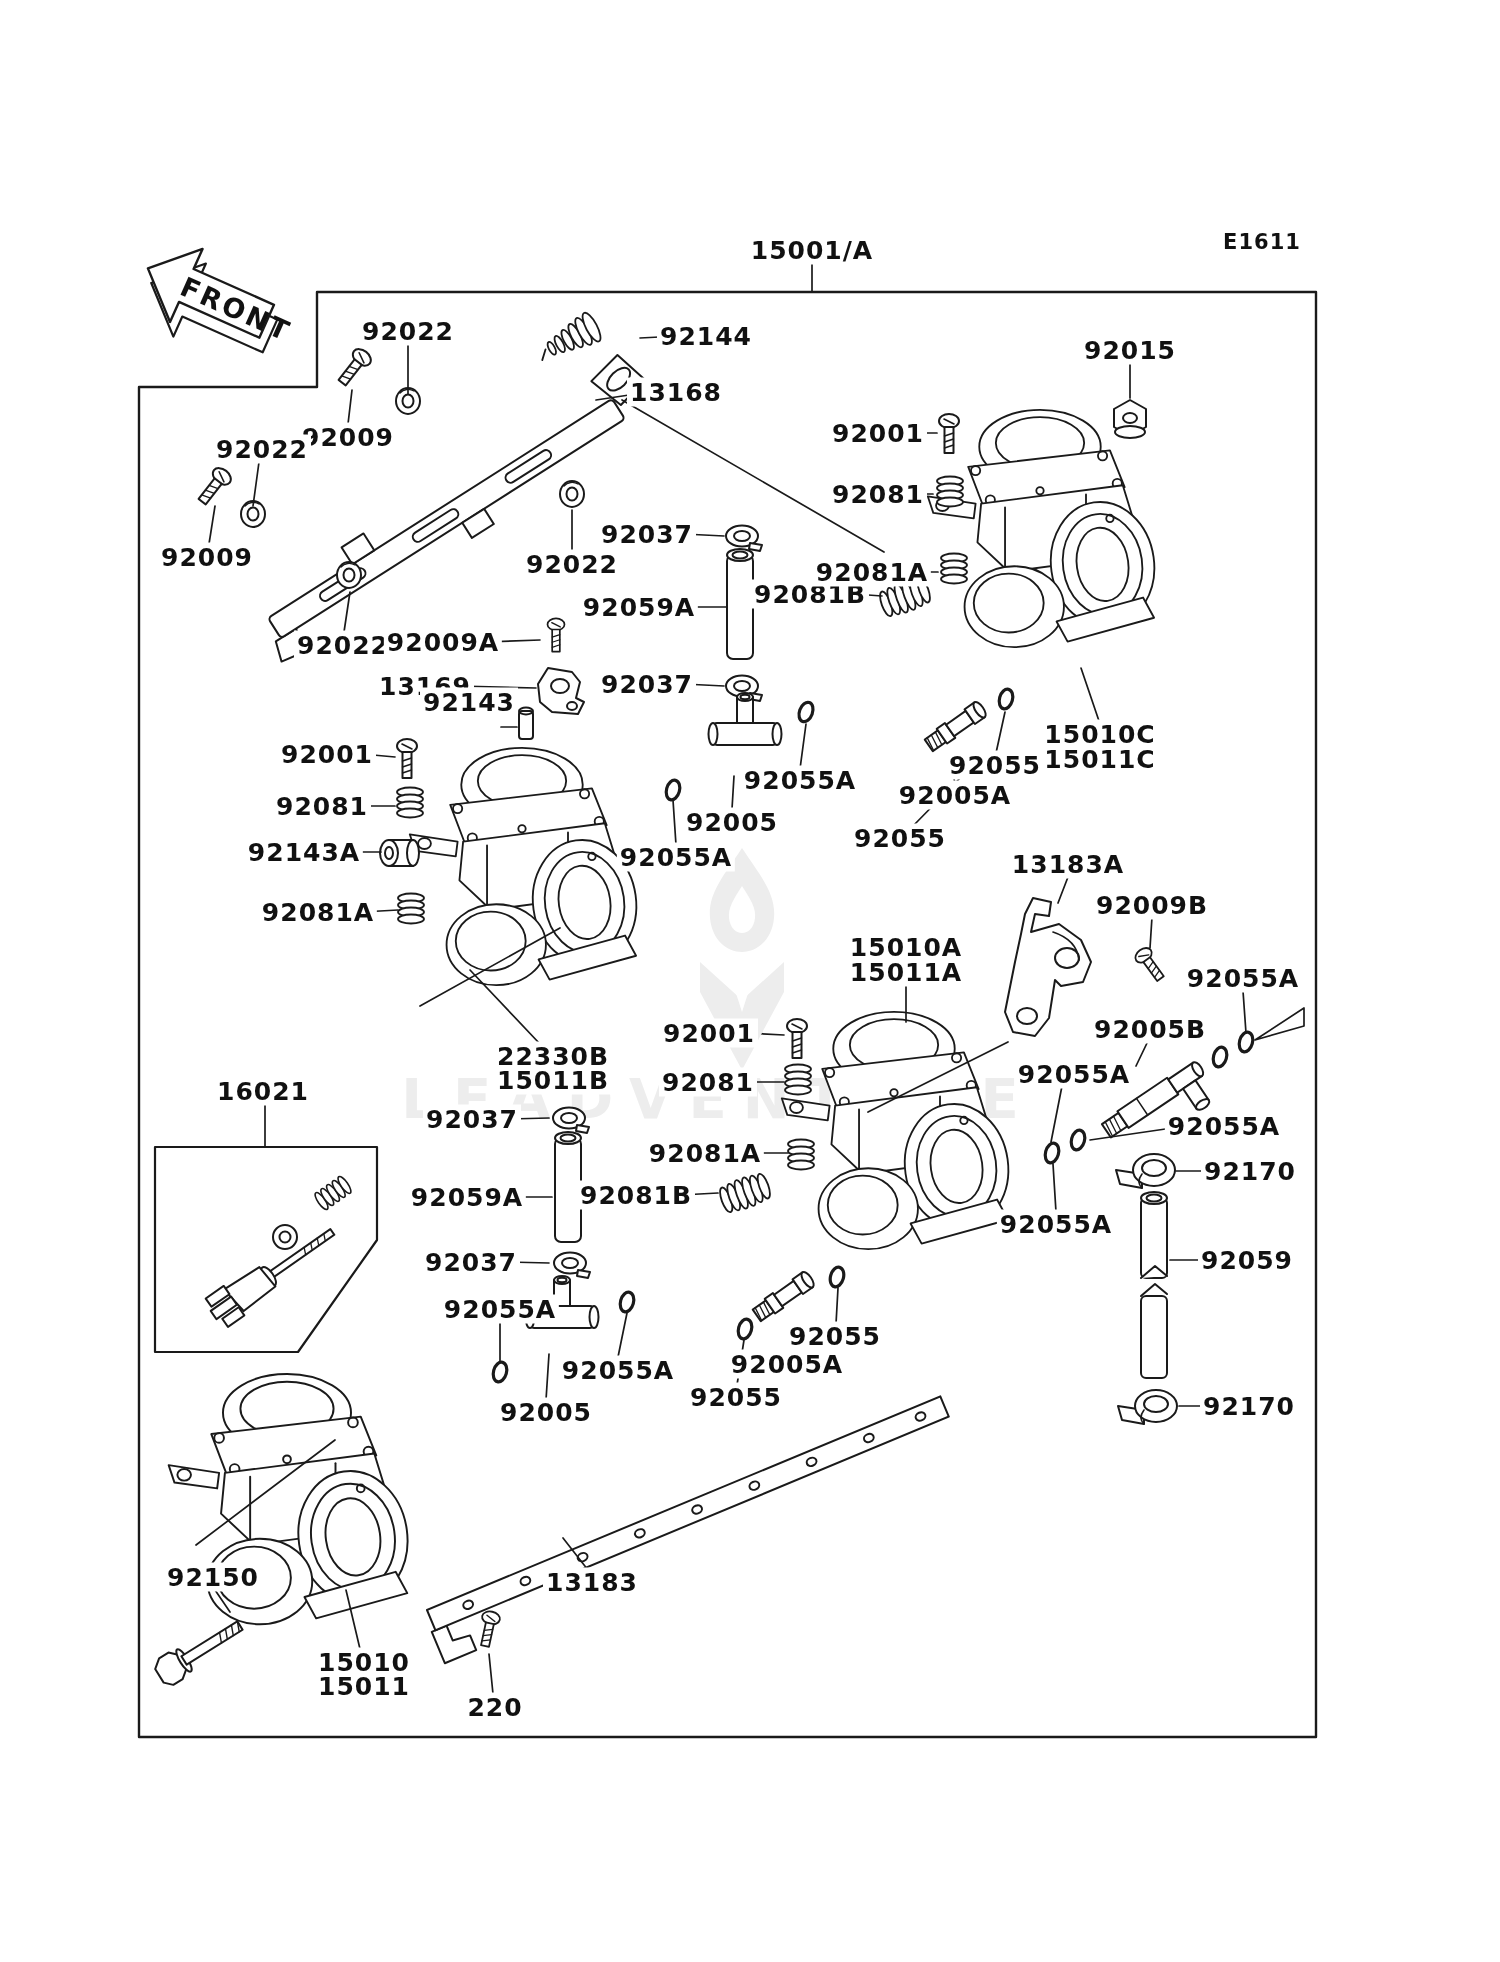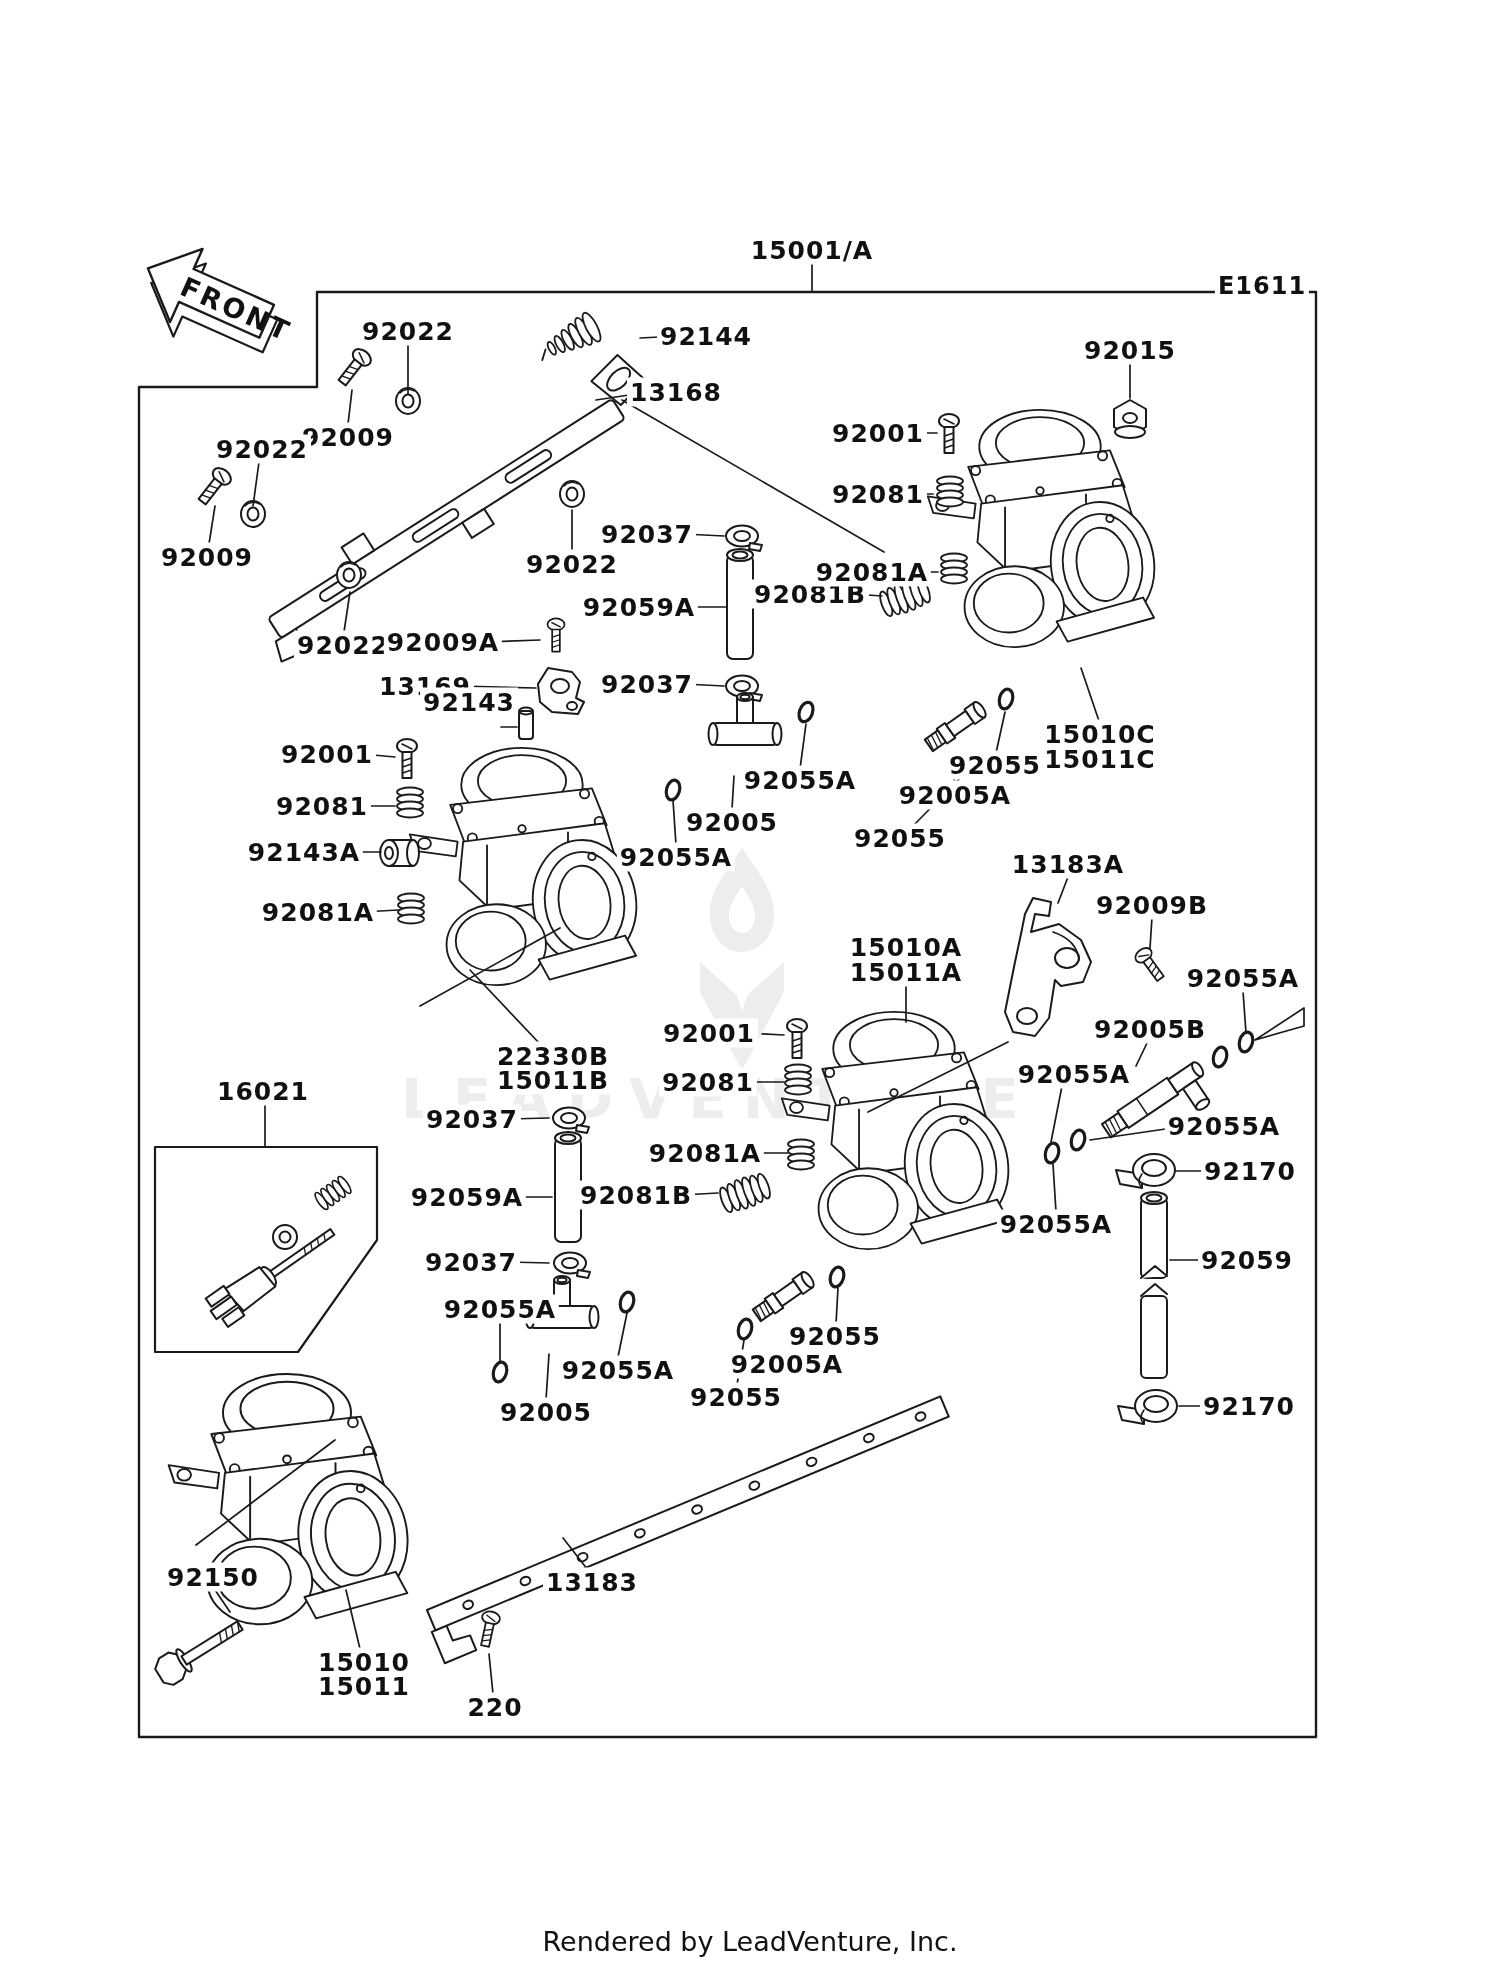--- a/index.html
+++ b/index.html
@@ -8,21 +8,21 @@
   #watermark-layer{position:absolute;inset:0;z-index:0;}
   #wm-text{position:absolute;left:718px;top:1098px;transform:translate(-50%,-50%);
     font:700 56px "DejaVu Sans",sans-serif;letter-spacing:16px;color:#ededed;white-space:nowrap;}
   #draw{position:absolute;left:0;top:0;z-index:1;}
   #draw ellipse,#draw rect,#draw path,#draw polygon,#draw line,#draw circle,#draw polyline{
     stroke:#1a1a1a;stroke-width:2;fill:none;stroke-linejoin:round;stroke-linecap:round;}
   #lines-layer line{stroke:#1a1a1a;stroke-width:1.7;}
   #labels-layer{position:absolute;inset:0;z-index:2;}
   .plabel{position:absolute;transform:translate(-50%,-50%);font:700 25px "DejaVu Sans",sans-serif;
     color:#111;background:#fff;padding:0 3px;white-space:nowrap;letter-spacing:1px;}
-  .plabel.small{font-size:24px;margin-top:44px;}
+  .plabel.small{font-size:21px;}
   #footer-text{position:absolute;left:750px;top:1941px;transform:translate(-50%,-50%);z-index:2;
     font:400 27px "DejaVu Sans",sans-serif;color:#111;}
   .front-txt{font:700 27px "DejaVu Sans",sans-serif;fill:#111;letter-spacing:3px;}
 </style>
 </head>
 <body>
 
 <div id="stage">
 
   <div id="watermark-layer">
@@ -447,14 +447,13 @@
       <div class="plabel" style="left: 736px; top: 1397px;">92055</div>
       <div class="plabel" style="left: 787px; top: 1364px;">92005A</div>
       <div class="plabel" style="left: 835px; top: 1336px;">92055</div>
       <div class="plabel" style="left: 213px; top: 1577px;">92150</div>
       <div class="plabel" style="left: 364px; top: 1662px;">15010</div>
       <div class="plabel" style="left: 364px; top: 1686px;">15011</div>
       <div class="plabel" style="left: 495px; top: 1707px;">220</div>
       <div class="plabel" style="left: 592px; top: 1582px;">13183</div>
     </div>
 
-  <div id="footer-text">Rendered by LeadVenture, Inc.</div>
 </div>
 
 </body></html>

